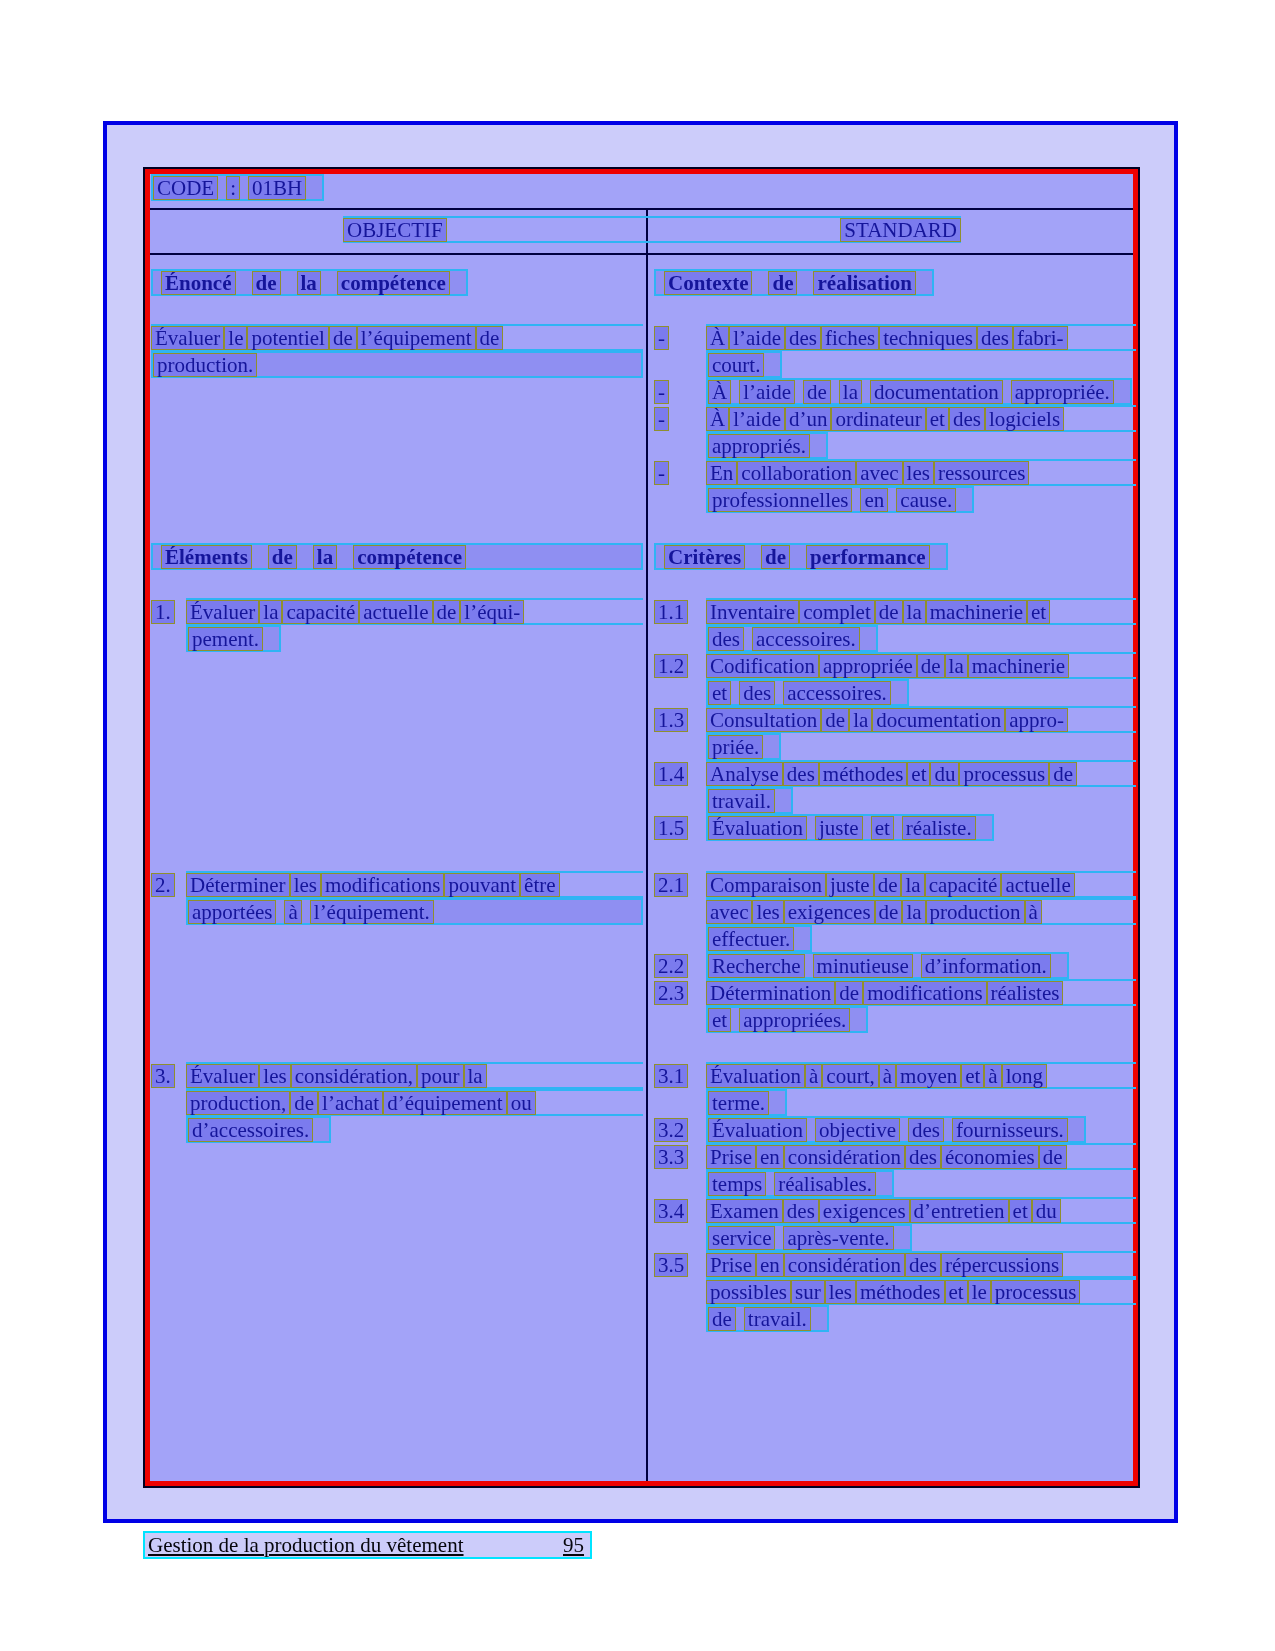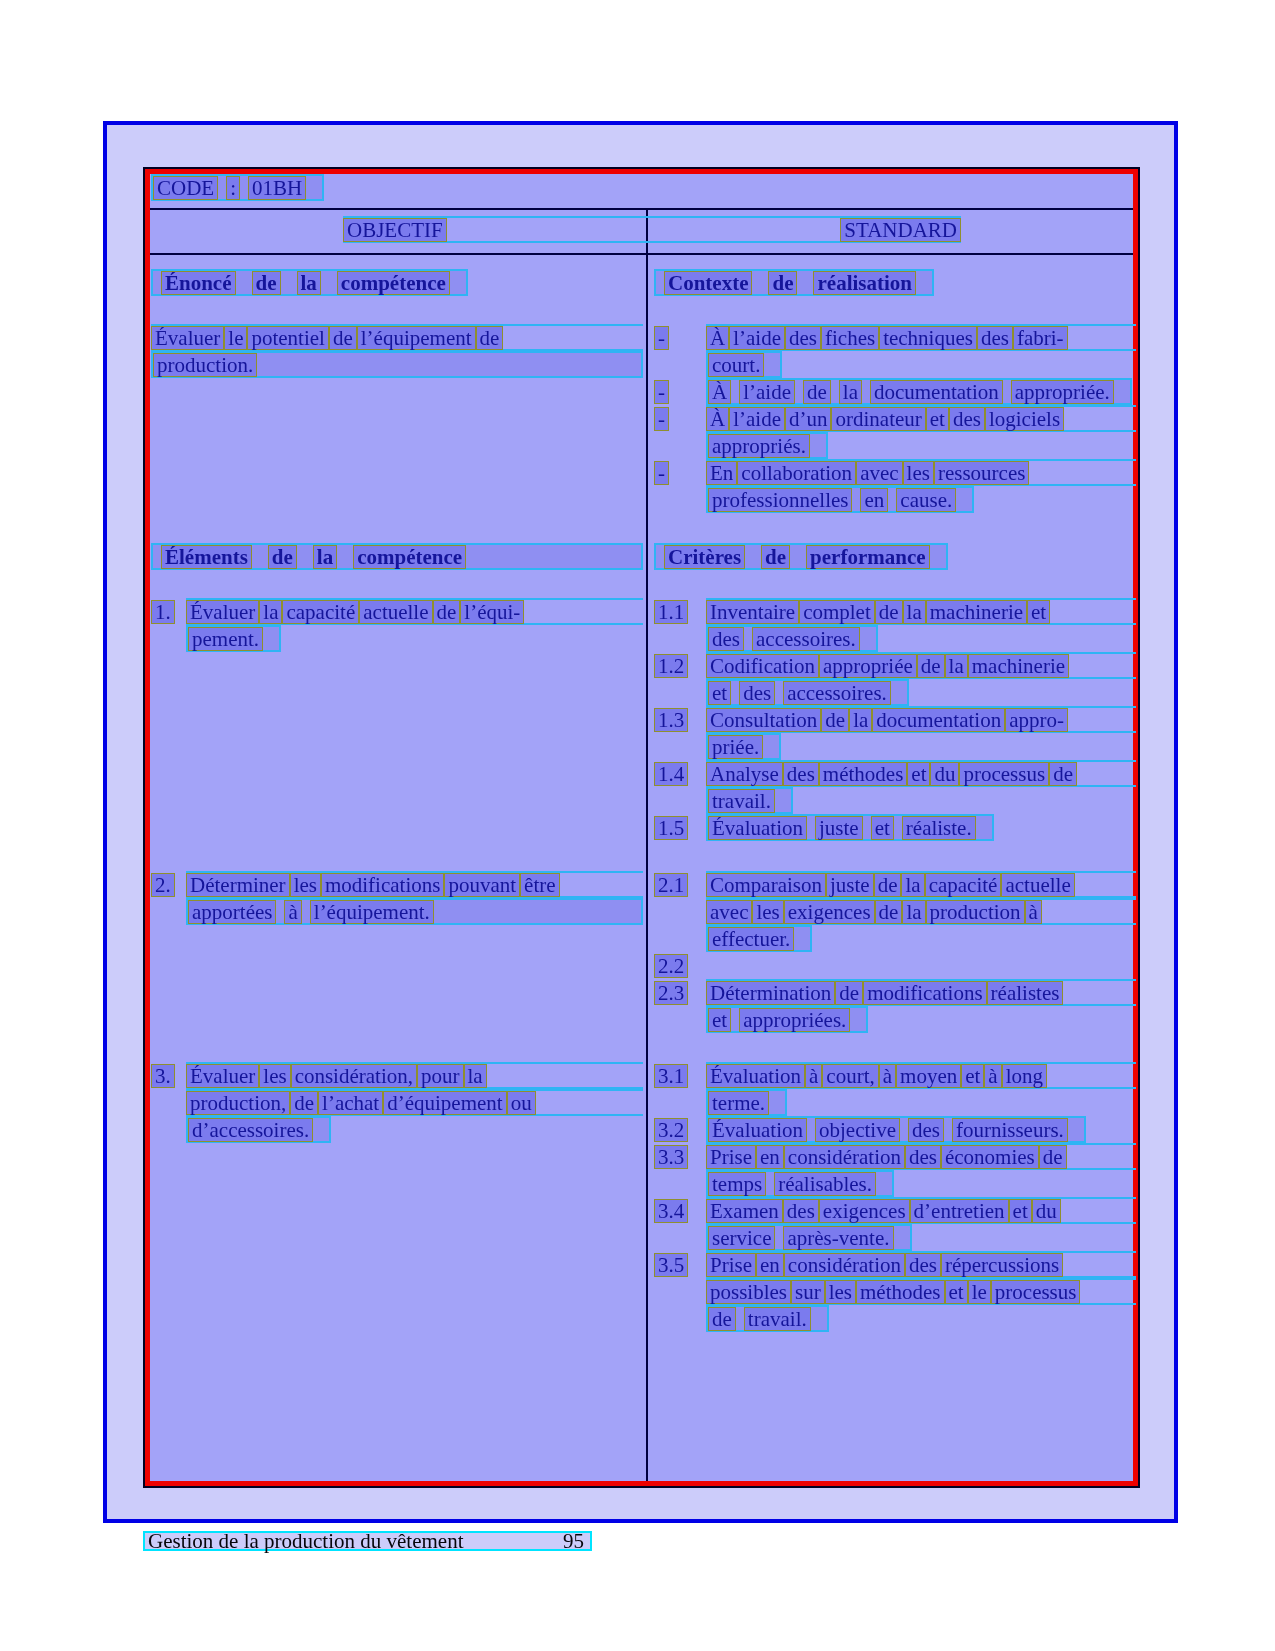--- a/index.html
+++ b/index.html
@@ -49,24 +49,24 @@
   .row{ display:flex; align-items:flex-start; }
   .num{ flex:0 0 52px; }
   .lc .num{ flex-basis:35px; }
   .num .w{ display:inline-block; margin-top:2px; }
   .lines{ flex:1; min-width:0; }
   .hdrline{ position:absolute; left:198px; top:47px; width:618px; height:27px;
     display:flex; justify-content:space-between; align-items:flex-start; z-index:2;
     border-top:2px solid var(--line-border); border-bottom:2px solid var(--line-border);
     font-size:21px; }
   .footer-bar{
-    position:absolute; left:143px; top:1531px; width:449px; height:20px;
+    position:absolute; left:143px; top:1531px; width:449px; height:28px;
     background:var(--outer-fill); border:2px solid var(--footer-border);
     display:flex; align-items:center; justify-content:space-between;
-    padding:0 6px 0 3px; font-size:21px; color:var(--footer-ink); z-index:3;
+    padding:0 6px 0 3px; font-size:21px; color:var(--footer-ink); z-index:3;text-decoration:underline;
   }
 </style>
 </head>
 <body>
 
 <div class="outer">
   <div class="tbl">
     <div class="redline"></div>
 
     <div class="rowline" style="top:39px"></div>
@@ -359,20 +359,27 @@
               <span class="w">production</span>
               <span class="w">à</span>
             </div>
             <div class="ln hug">
               <span class="w">effectuer.</span>
             </div>
           </div>
         </div>
         <div class="row">
           <div class="num"><span class="w">2.2</span></div>
+          <div class="lines">
+            <div class="ln hug">
+              <span class="w">Recherche</span>
+              <span class="w">minutieuse</span>
+              <span class="w">d’information.</span>
+            </div>
+          </div>
         </div>
         <div class="row">
           <div class="num"><span class="w">2.3</span></div>
           <div class="lines">
             <div class="ln justify">
               <span class="w">Détermination</span>
               <span class="w">de</span>
               <span class="w">modifications</span>
               <span class="w">réalistes</span>
             </div>

